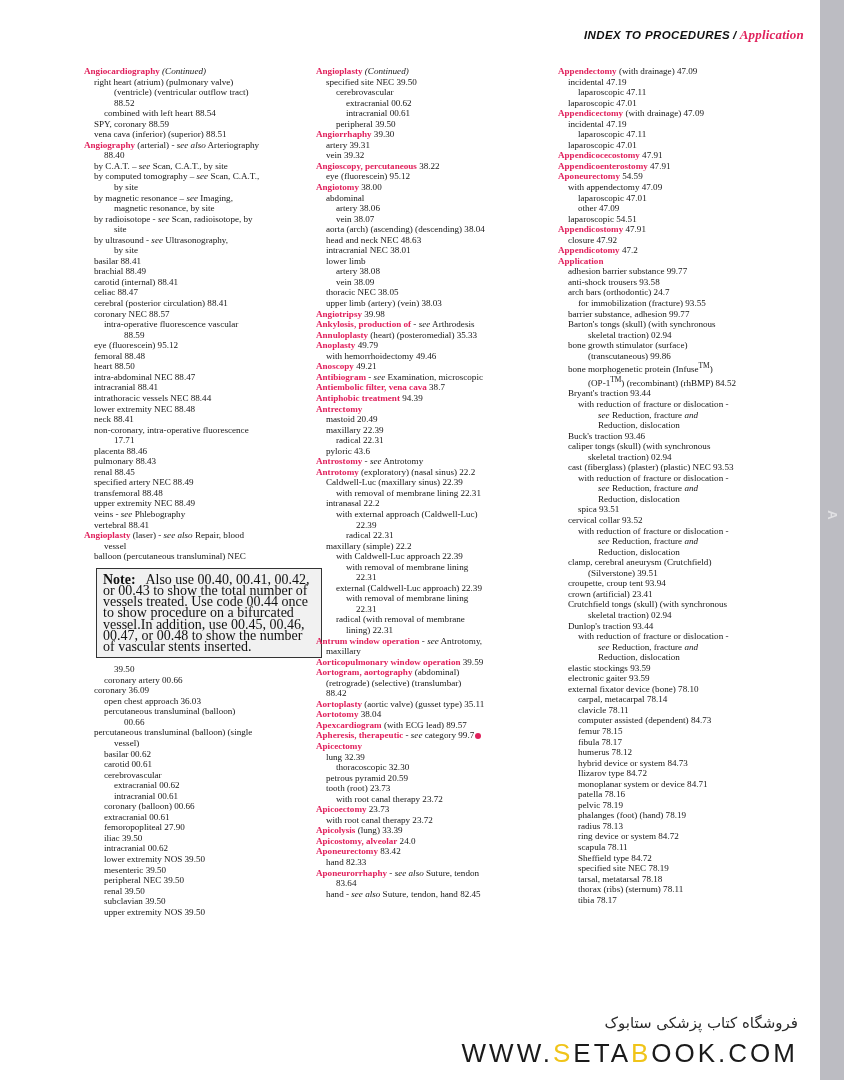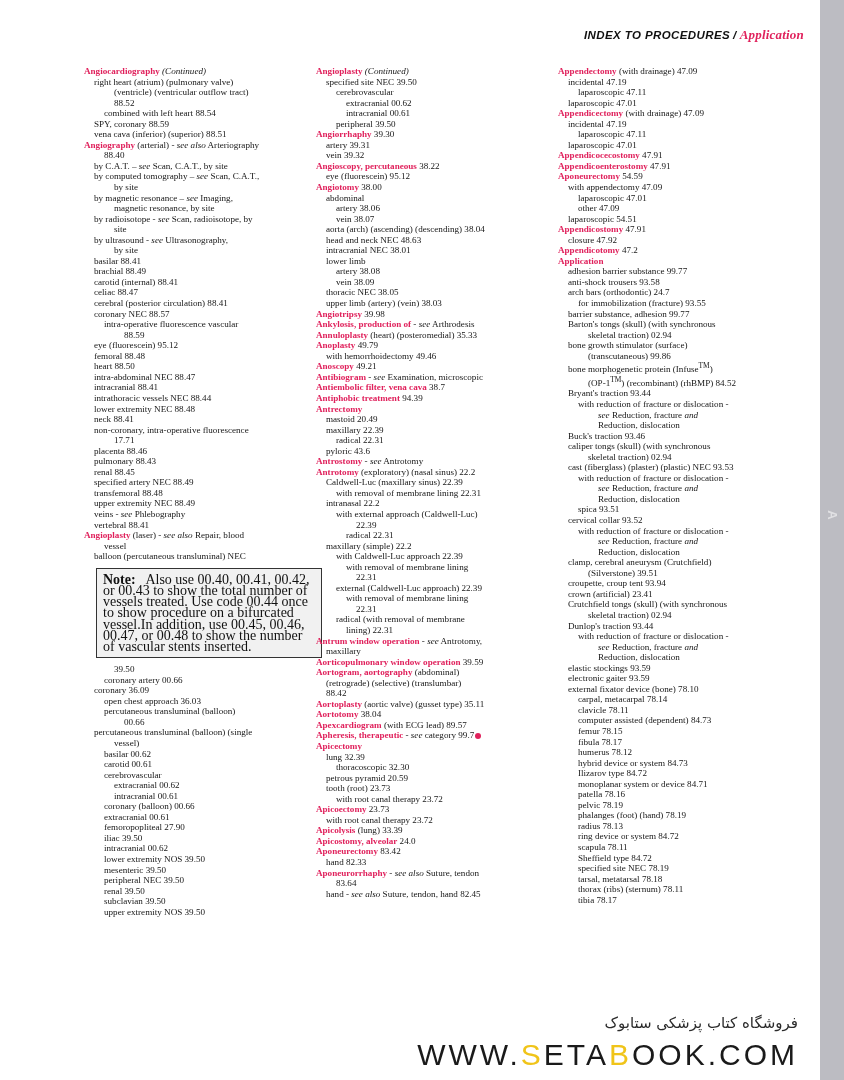--- a/index.html
+++ b/index.html
@@ -104,21 +104,21 @@
   .right-wrap{
     position:absolute;left:420px;top:4px;width:390px;height:62px;
   }
   .fa-line{
     position:absolute;right:12px;top:0;
     font-size:15px;color:#2b2b2b;direction:rtl;
     font-family:"DejaVu Sans",sans-serif;white-space:nowrap;
   }
   .url-line{
     position:absolute;right:12px;top:24px;
-    font-size:30px;letter-spacing:3px;color:#1a1a1a;
+    font-size:26px;letter-spacing:3px;color:#1a1a1a;
     font-family:"Liberation Sans",sans-serif;white-space:nowrap;
   }
   .url-line .g{color:#f0c419;}
   .foot-tab{
     position:absolute;right:0;top:0;width:24px;height:70px;background:#bcbcc2;
   }
 </style>
 </head>
 <body>
 

